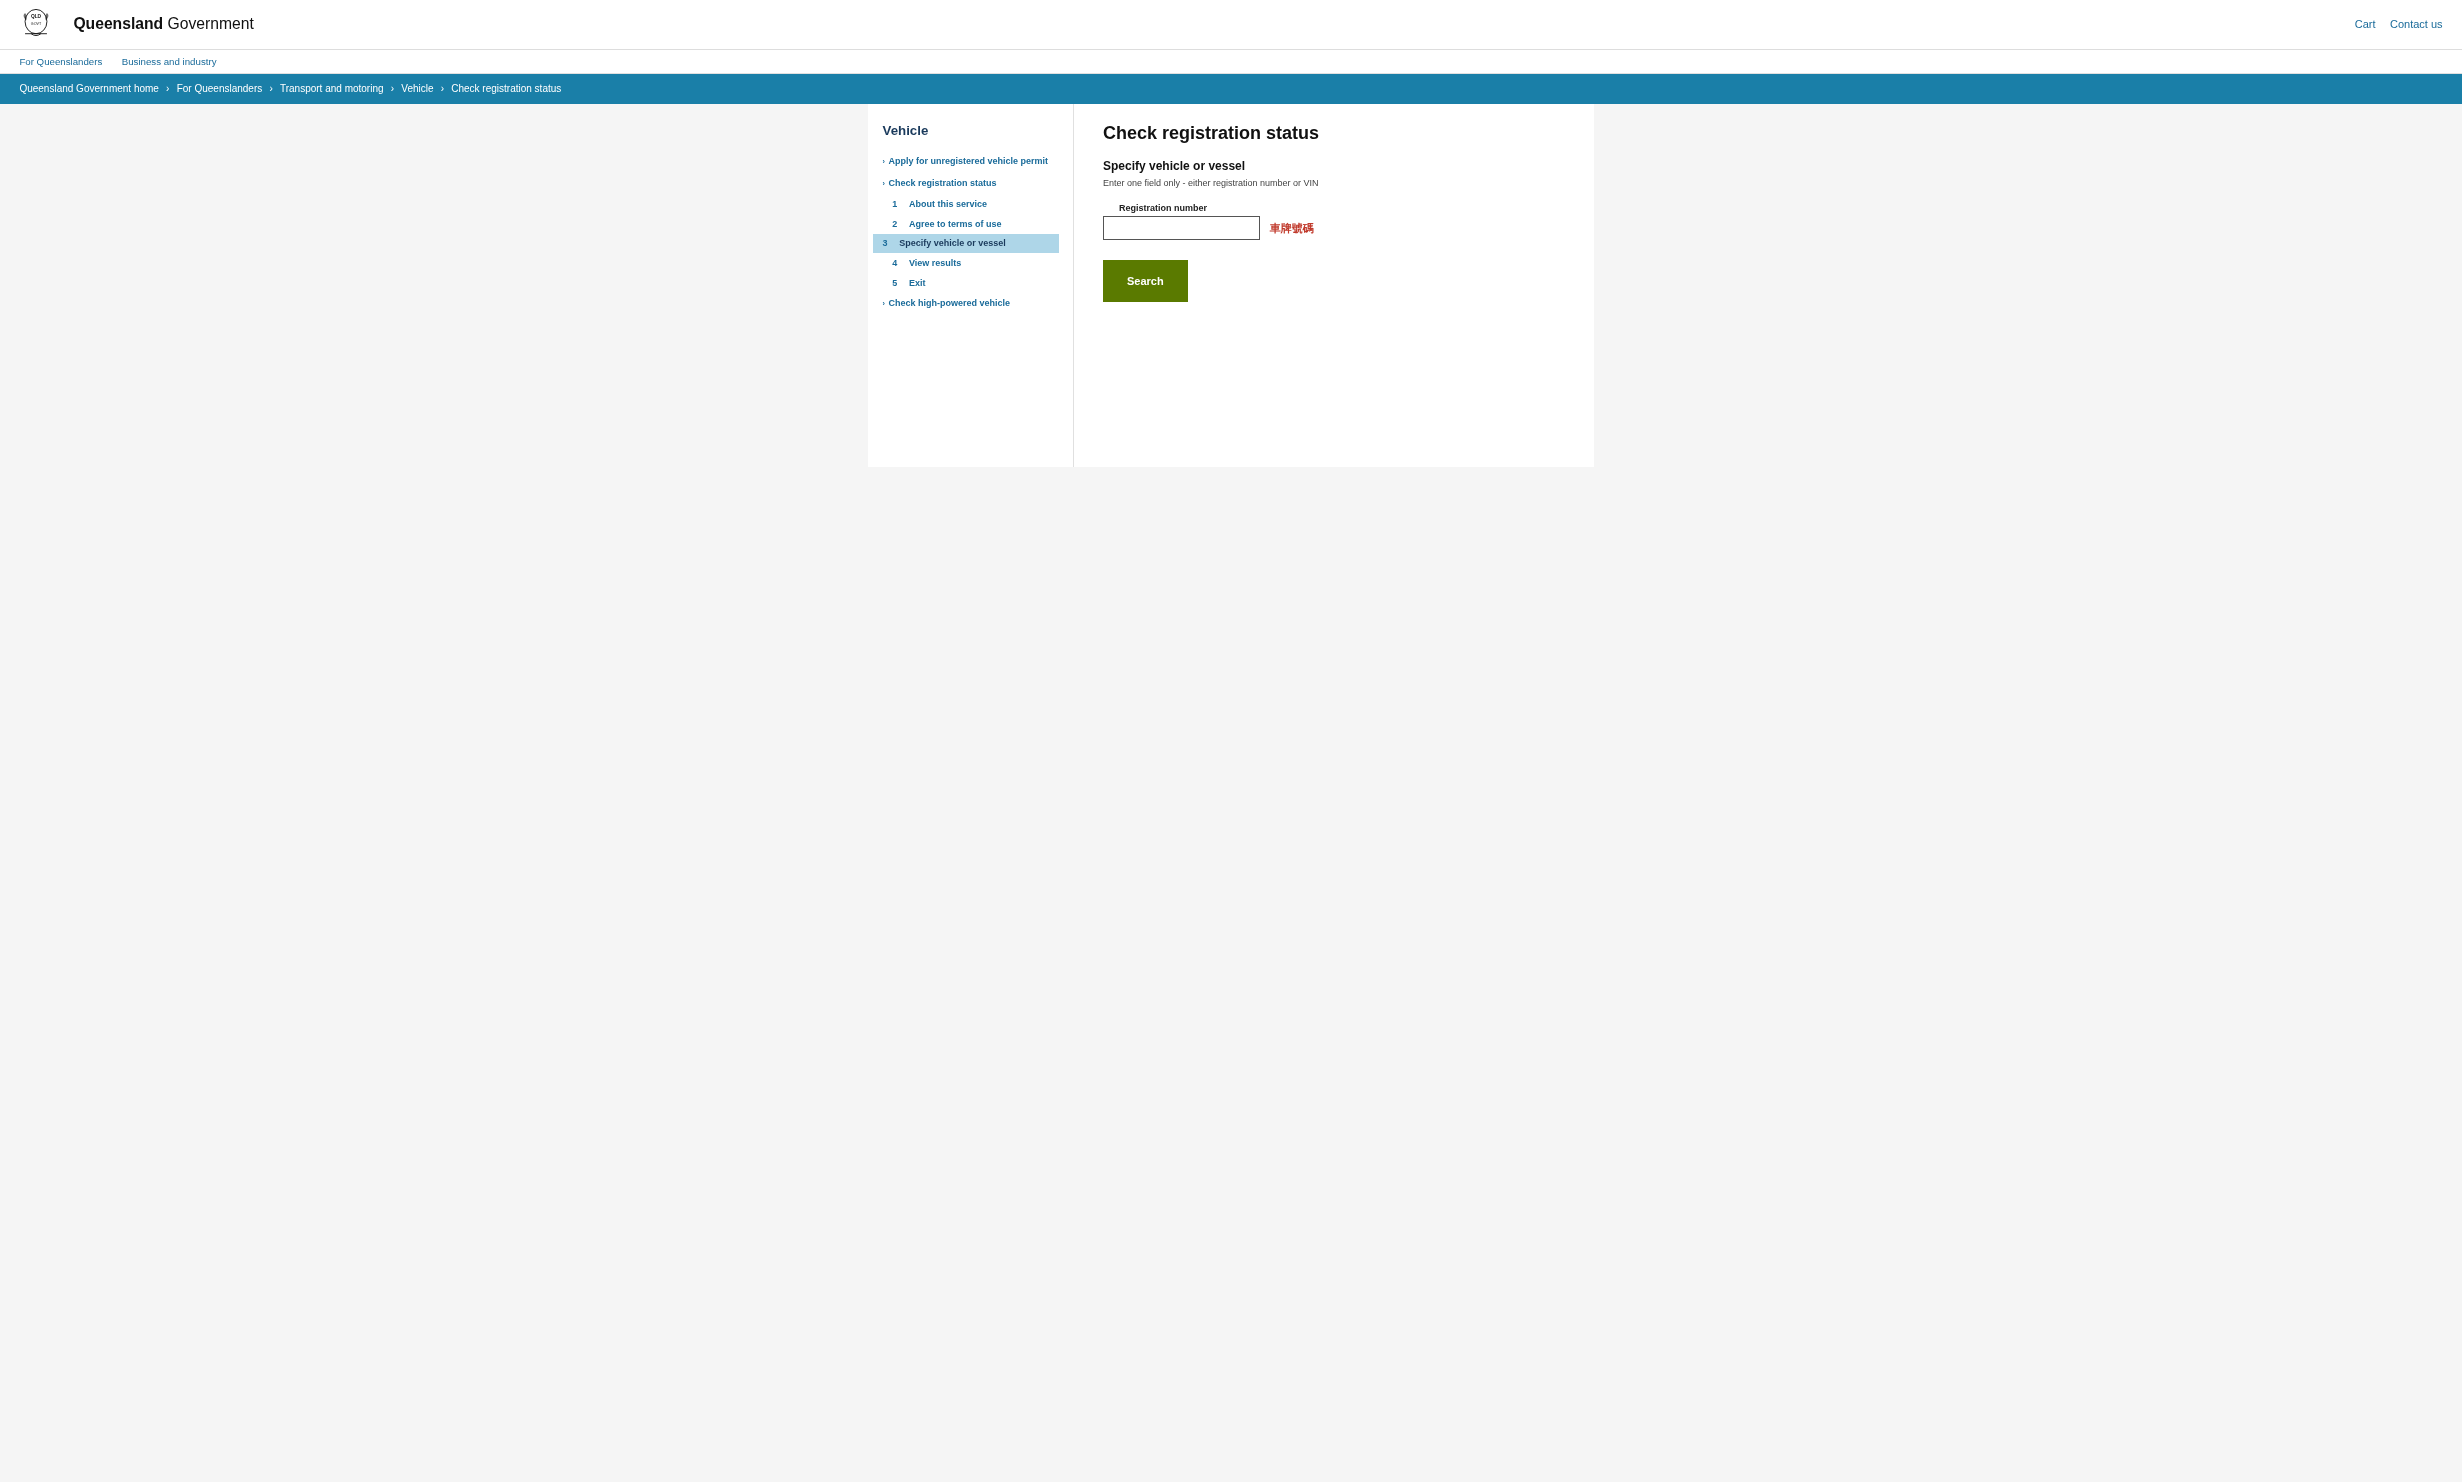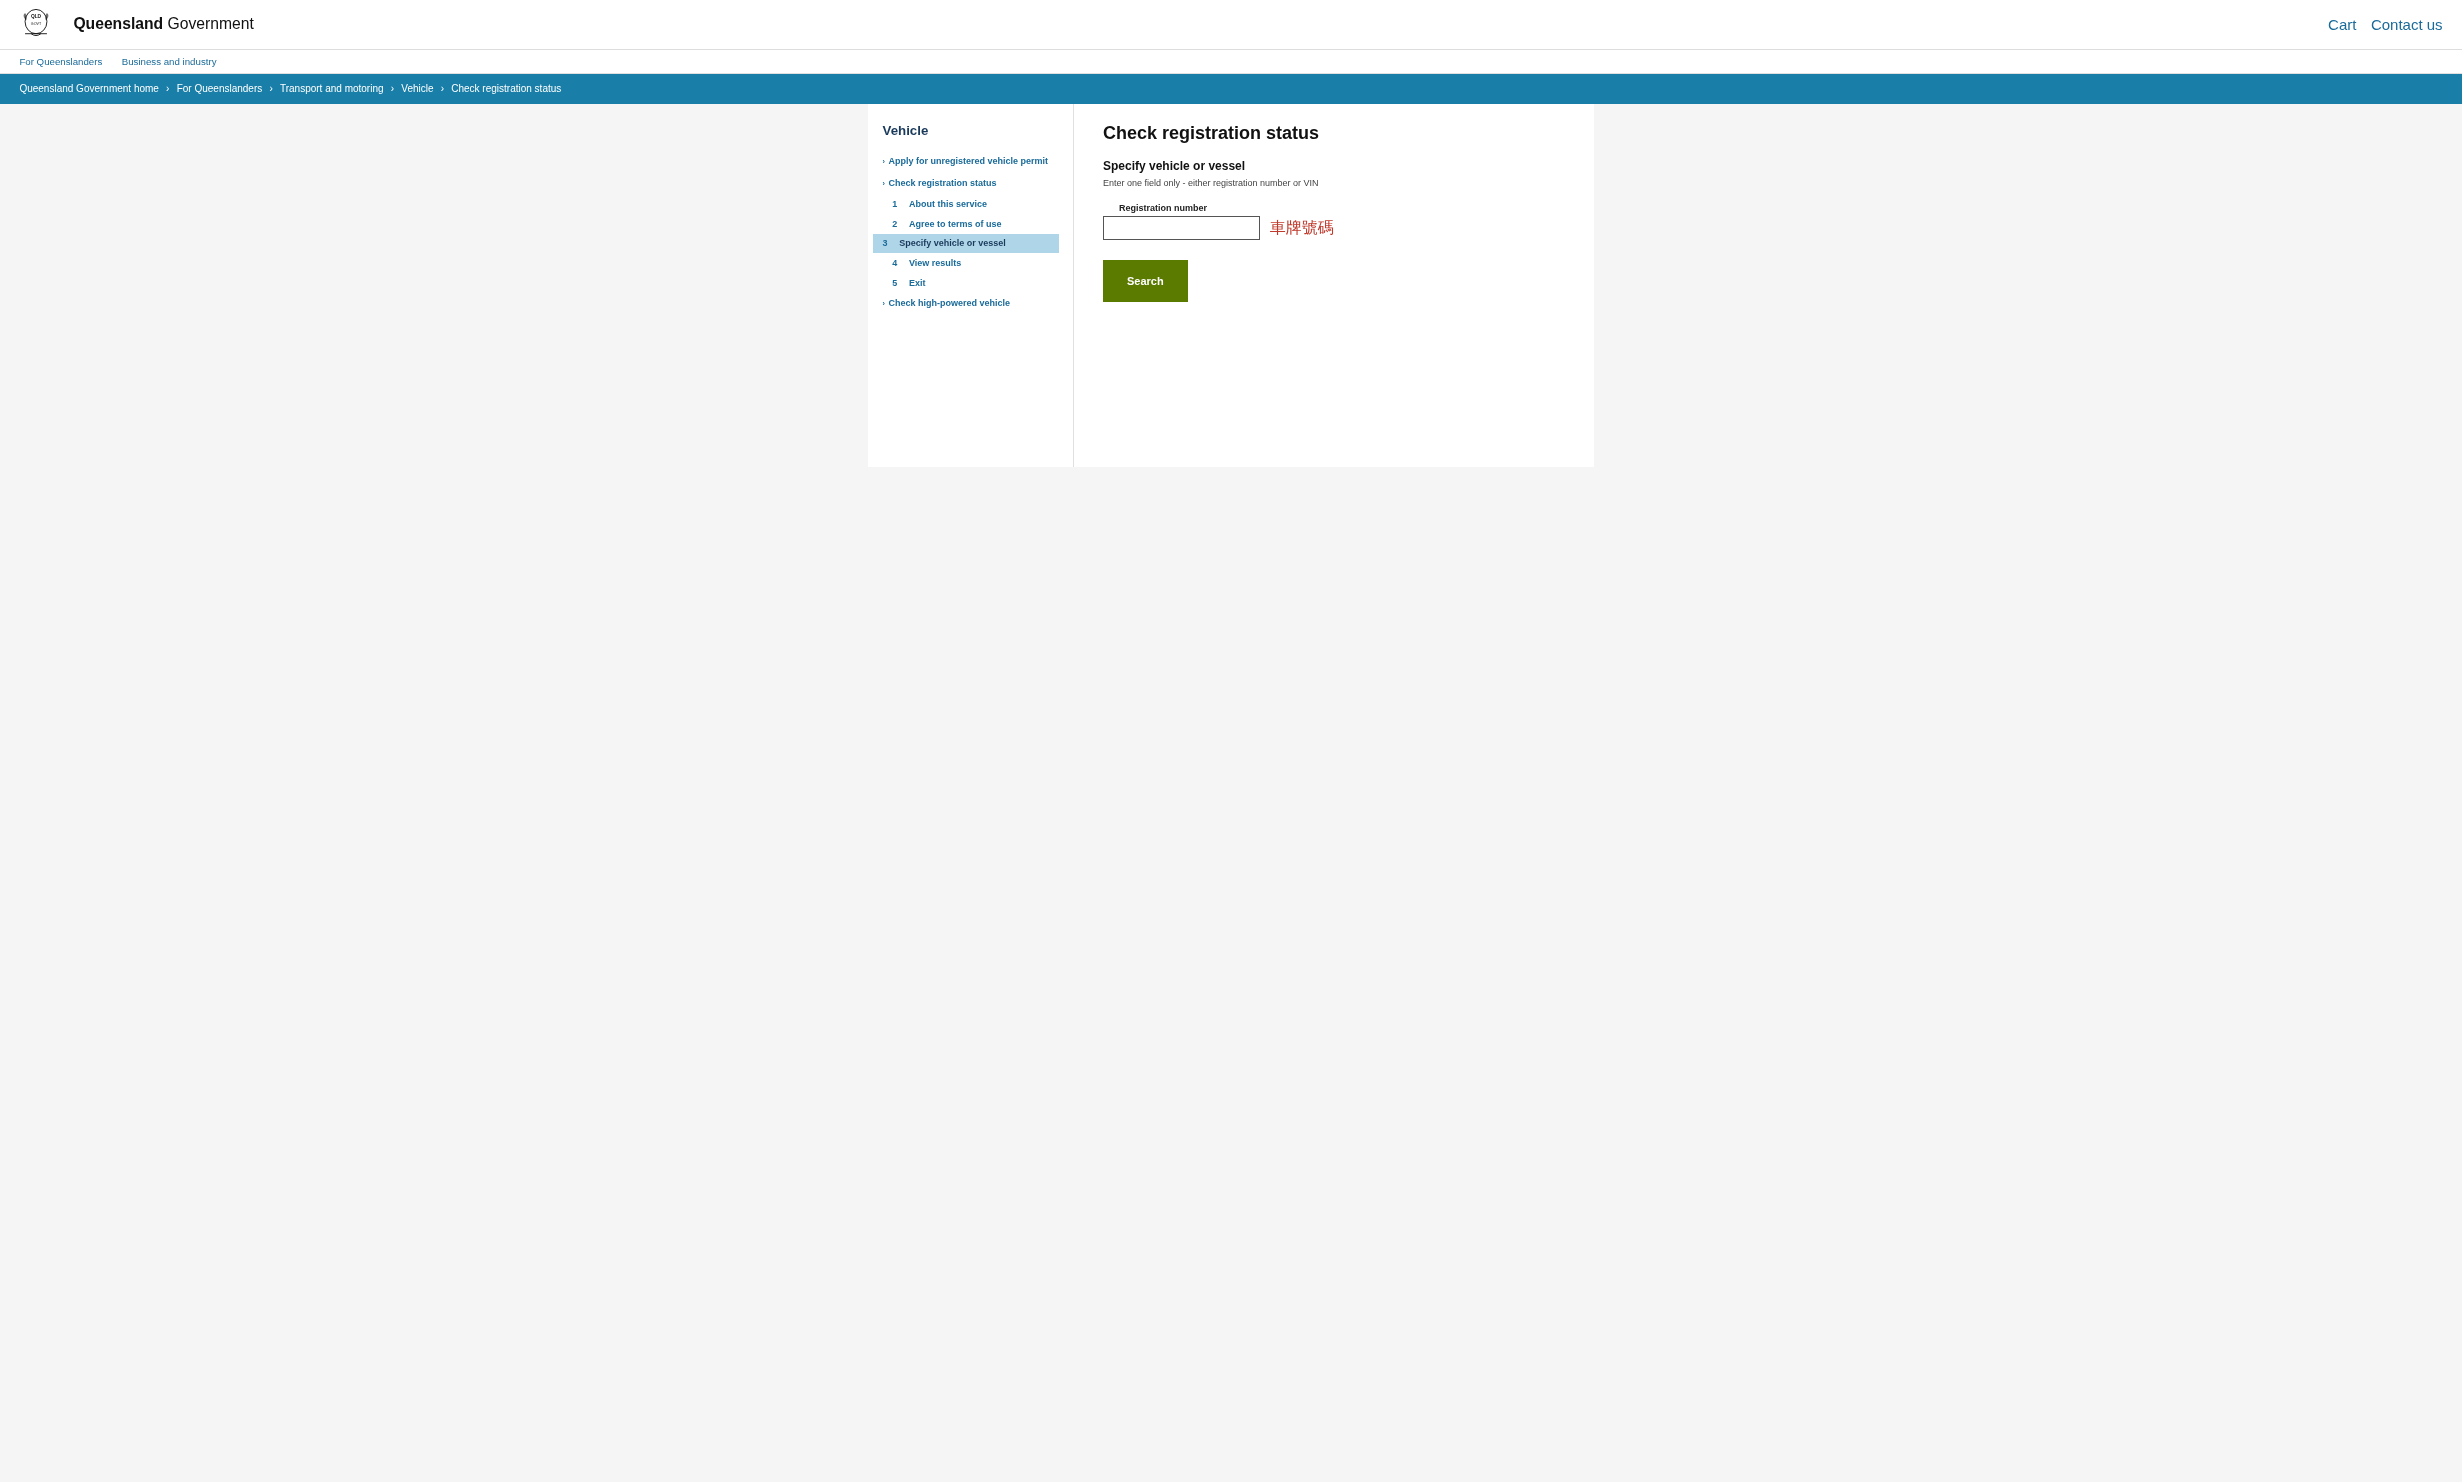--- a/index.html
+++ b/index.html
@@ -30,21 +30,21 @@
     .logo-text strong {
       font-weight: 900;
     }
     .top-nav-links {
       display: flex;
       gap: 14.5px;
     }
     .top-nav-links a {
       color: #1a6b9a;
       text-decoration: none;
-      font-size: 15px;
+      font-size: 11px;
     }
 
     
     .main-nav {
       background: #fff;
       padding: 6px 19.4px;
       border-bottom: 1.2px solid #e0e0e0;
       display: flex;
       gap: 19.4px;
     }
@@ -196,22 +196,22 @@
       font-size: 9px;
       width: 157px;
       background: #fff;
       color: #222;
     }
     .form-input::placeholder {
       color: #999;
     }
     .annotation-text {
       color: #c0392b;
-      font-size: 16px;
-      font-weight: 400;
+      font-size: 11px;
+      font-weight: 700;
     }
 
     .search-btn {
       background: #5a7a00;
       color: #fff;
       border: none;
       padding: 15px 24px;
       font-size: 11px;
       font-weight: 700;
       cursor: pointer;

